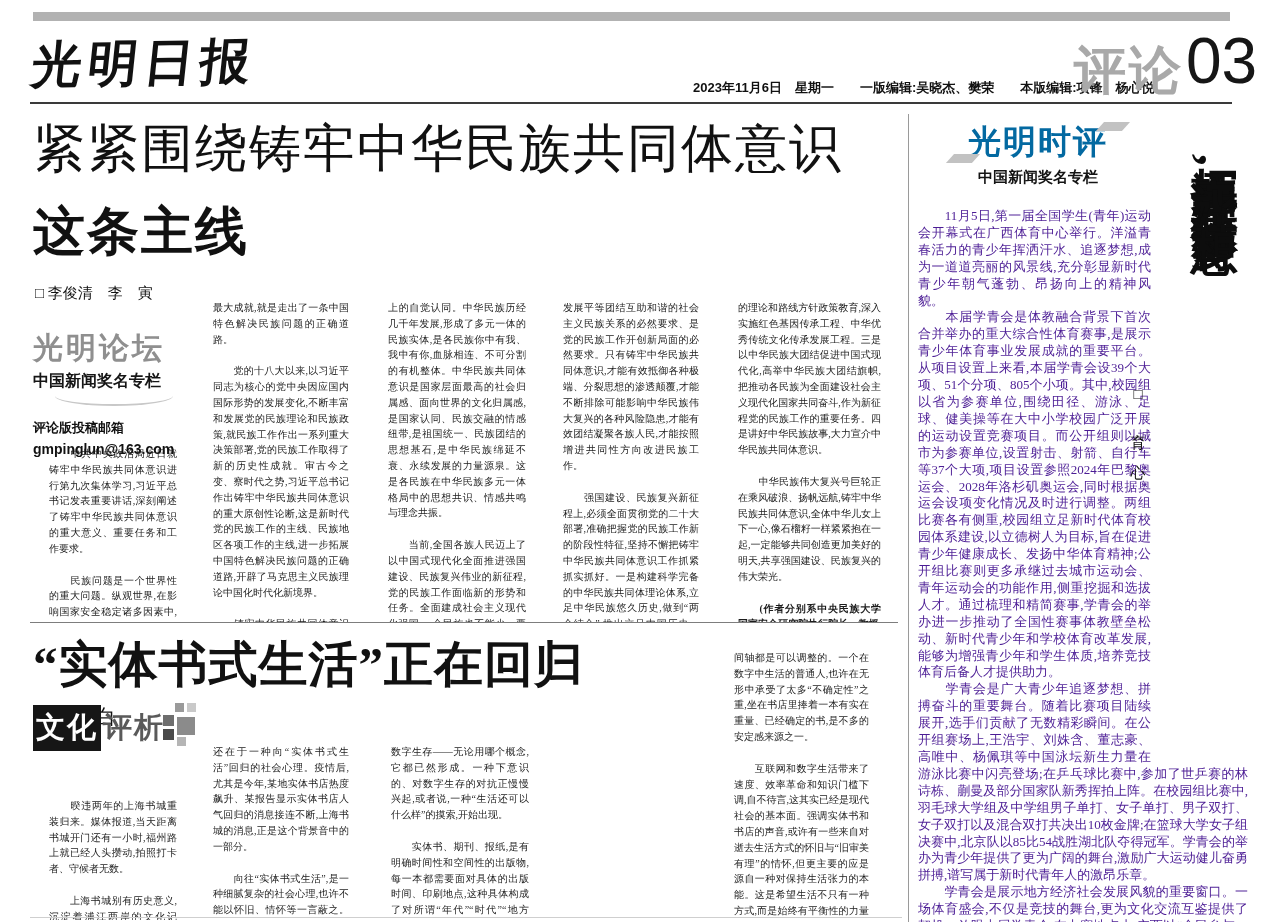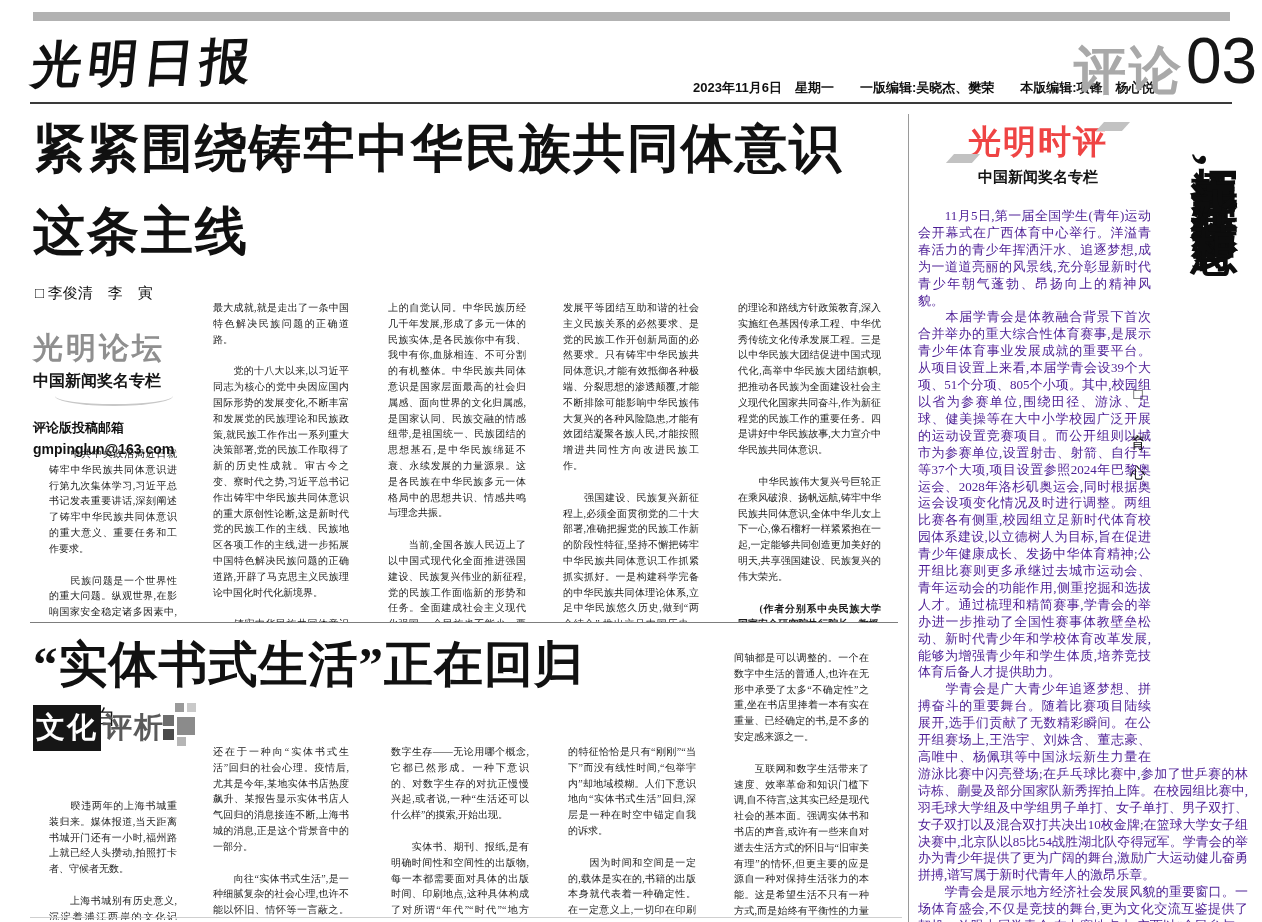--- a/index.html
+++ b/index.html
@@ -16,21 +16,21 @@
   .top-gray-bar { left:33px; top:12px; width:1197px; height:9px; background:#b2b2b2; }
   .masthead { left:32px; top:30px; font-size:50px; font-weight:bold;
               transform:skewX(-7deg) rotate(-1deg); letter-spacing:6px; }
   .dateline { left:693px; top:79px; font-size:13px; font-weight:bold; }
   .section-word { left:1074px; top:36px; font-size:52px; font-weight:bold;
                   color:#a9a9a9; letter-spacing:3px; }
   .page-num { left:1186px; top:24px; font-size:64px; color:#161616; }
   .header-rule { left:30px; top:102px; width:1202px; height:2px; background:#3a3a3a; }
 
   
-  .hl1 { left:33px; top:114px; font-size:52px; font-weight:700; letter-spacing:2px; }
+  .hl1 { left:33px; top:114px; font-size:52px; font-weight:400; letter-spacing:2px; }
   .hl2 { left:33px; top:197px; font-size:52px; font-weight:900; letter-spacing:2px; }
   .main-byline { left:35px; top:284px; font-size:15px; }
 
   .forum-box { left:33px; top:328px; width:162px; text-align:left; }
   .forum-title { font-size:30px; font-weight:bold; color:#8f8f8f; letter-spacing:3px; }
   .forum-sub { font-size:16px; font-weight:bold; color:#151515; margin-top:2px; }
   .forum-arc { width:118px; height:20px; margin:-6px auto 0 auto;
                border-bottom:2px solid #c8c8c8; border-radius:0 0 50% 50%; }
   .forum-mail-label { font-size:13px; font-weight:bold; margin-top:13px; }
   .forum-mail-addr { font-size:14px; font-weight:bold; margin-top:4px; }
@@ -65,21 +65,21 @@
   .c-col4 { left:552px; top:728px; width:160px; height:192px; }
   .c-col5 { left:718px; top:634px; width:167px; height:286px; }
 
   .bottom-hairline { left:30px; top:917px; width:872px; height:1px; background:#cfcfcf; }
 
   
   .v-rule { left:908px; top:114px; width:1px; height:808px; background:#9a9a9a; }
 
   .times-box { left:933px; top:120px; width:210px; text-align:center; }
   .times-title { position:relative; display:inline-block; font-size:33px; font-weight:bold;
-                 color:#ef4444; letter-spacing:2px; padding:0 10px; }
+                 color:#0369a1; letter-spacing:2px; padding:0 10px; }
   .slash-a { position:absolute; left:-8px; bottom:2px; width:26px; height:9px;
              background:#c2c2c2; transform:skewX(-42deg); }
   .slash-b { position:absolute; right:-8px; top:2px; width:26px; height:9px;
              background:#c2c2c2; transform:skewX(-42deg); }
   .times-sub { font-size:15px; font-weight:bold; color:#141414; margin-top:3px; }
 
   .times-body { left:918px; top:208px; width:330px; height:728px;
                 font-size:13px; line-height:16.9px; text-align:justify;
                 overflow:hidden; color:#4c1d95; }
   .times-body p { margin:0; }
@@ -160,24 +160,20 @@
       <p>　　上海书城别有历史意义,沉淀着浦江两岸的文化记忆。重装后也更具有现代气息,低碳绿色的理念、人文雅正的审美流淌在空间布局中。不过,上海书城受到如此大的欢迎,</p>
     </div>
   <div class="col c-col2">
       <p>还在于一种向“实体书式生活”回归的社会心理。疫情后,尤其是今年,某地实体书店热度飙升、某报告显示实体书店人气回归的消息接连不断,上海书城的消息,正是这个背景音中的一部分。</p>
       <p>　　向往“实体书式生活”,是一种细腻复杂的社会心理,也许不能以怀旧、情怀等一言蔽之。过去的几年,是中国社会生活高度线上化的几年。随即人们又迎来了世界范围内人工智能“狂飙”的时刻,媒介社会、云化生活、</p>
     </div>
   <div class="col c-col3">
       <p>数字生存——无论用哪个概念,它都已然形成。一种下意识的、对数字生存的对抗正慢慢兴起,或者说,一种“生活还可以什么样”的摸索,开始出现。</p>
       <p>　　实体书、期刊、报纸,是有明确时间性和空间性的出版物,每一本都需要面对具体的出版时间、印刷地点,这种具体构成了对所谓“年代”“时代”“地方性”的判断,而一卷本一卷本的书籍或期刊连缀起来,几乎就形成了对线性时间的观感。相反,数字生活</p>
     </div>
-  <div class="col c-col4">
-      <p>的特征恰恰是只有“刚刚”“当下”而没有线性时间,“包举宇内”却地域模糊。人们下意识地向“实体书式生活”回归,深层是一种在时空中锚定自我的诉求。</p>
-      <p>　　因为时间和空间是一定的,载体是实在的,书籍的出版本身就代表着一种确定性。在一定意义上,一切印在印刷媒介上的文字,其实和刻在金字塔上的象形文字没有本质区别。相较起来,数字生活的一切则是动态的、随时可编辑的,甚至连时</p>
-    </div>
   <div class="col c-col5">
       <p>间轴都是可以调整的。一个在数字中生活的普通人,也许在无形中承受了太多“不确定性”之重,坐在书店里捧着一本有实在重量、已经确定的书,是不多的安定感来源之一。</p>
       <p>　　互联网和数字生活带来了速度、效率革命和知识门槛下调,自不待言,这其实已经是现代社会的基本面。强调实体书和书店的声音,或许有一些来自对逝去生活方式的怀旧与“旧审美有理”的情怀,但更主要的应是源自一种对保持生活张力的本能。这是希望生活不只有一种方式,而是始终有平衡性的力量使它保持在一个可选择的状态。从沉浸式的数字生活中,慢慢走入书架间的甬道,用指尖摩挲书脊间的书页,可能就是这样一个选择。</p>
     </div>
 
   <div class="abs bottom-hairline"></div>
 
   <div class="abs v-rule"></div>
 
   <div class="abs times-box sans">

